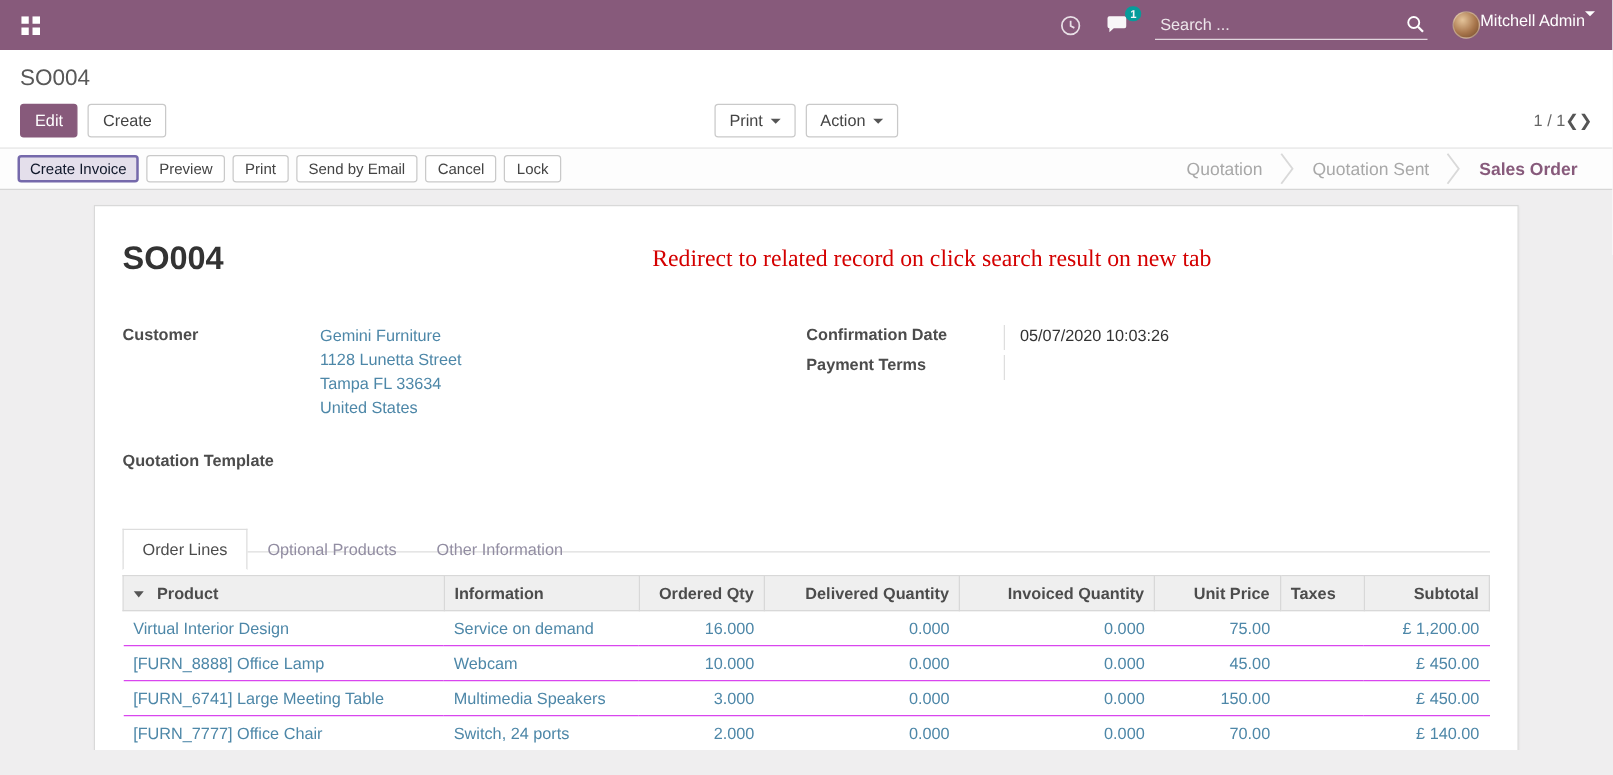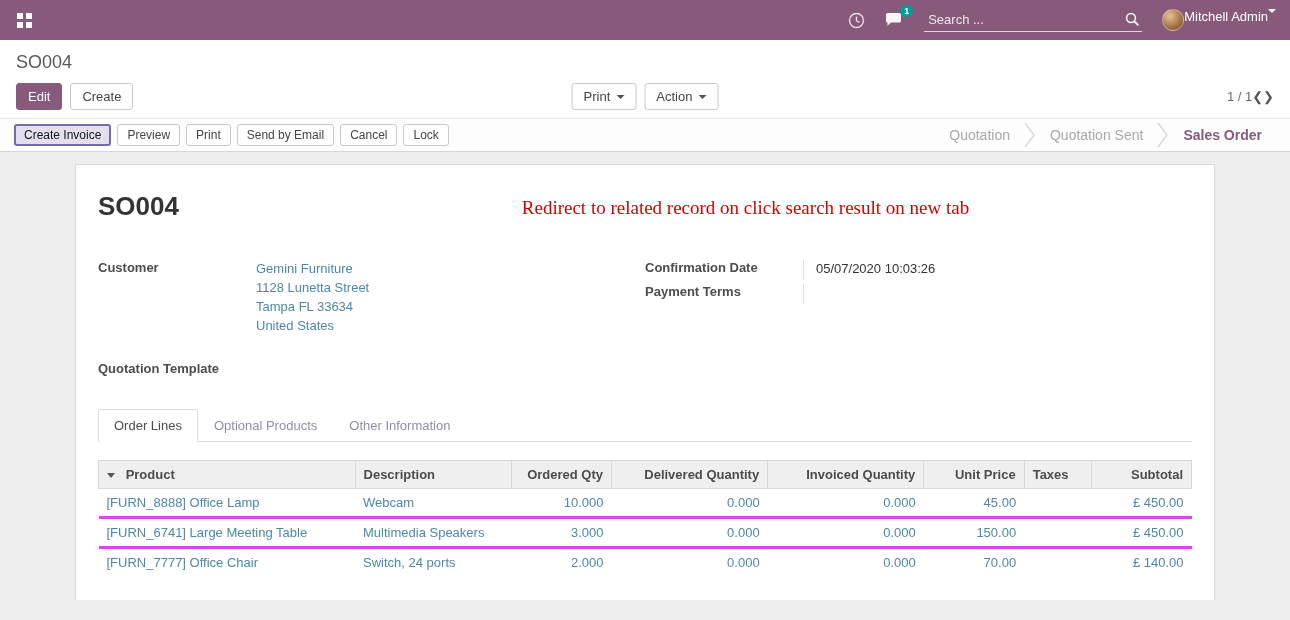--- a/index.html
+++ b/index.html
@@ -89,31 +89,31 @@
   .field-row { display:flex; padding:2px 0; }
   .field-label { width:158px; font-weight:bold; color:#4c4c4c; font-size:13px; flex-shrink:0; }
   .field-value { color:#4d87a8; line-height:1.45; }
   .field-value.plain { color:#333; }
   .vline { border-left:1px solid #dedede; padding-left:12px; min-height:20px; }
   .qt-row { margin-top:22px; }
   
   .tabs { display:flex; border-bottom:1px solid #ddd; margin-top:30px; }
   .tab {
     padding:8px 15px; font-size:13px; color:#928da2; cursor:pointer;
-    position:relative; top:1px; border:1px solid transparent;
+    position:relative; top:15px; border:1px solid transparent;
   }
   .tab.active { background:#fff; border:1px solid #ddd; border-bottom-color:#fff; color:#4c4c4c; }
   
   table { width:100%; border-collapse:collapse; font-size:13px; margin-top:18px; }
   thead th {
     background:#efefef; border:1px solid #d8d8d8; color:#4c4c4c;
     font-weight:bold; padding:6px 8px; text-align:left; cursor:pointer; white-space:nowrap;
   }
   thead th.num, td.num { text-align:right; }
-  tbody td { padding:6px 8px; border-top:3px solid #d946ef; color:#4d87a8; cursor:pointer; }
+  tbody td { padding:6px 8px; border-top:1px solid #d946ef; color:#4d87a8; cursor:pointer; }
   tbody tr:first-child td { border-top:none; }
   td.taxes { color:#4c4c4c; }
   .list-caret {
     display:inline-block; width:0; height:0; margin-right:7px; vertical-align:middle;
     border-left:4px solid transparent; border-right:4px solid transparent; border-top:5px solid #555;
   }
 </style>
 </head>
 <body>
 
@@ -244,31 +244,41 @@
       <div class="tab">Other Information</div>
     </div>
 
     <table>
       <thead>
         <tr>
           <th style="width:23%;">
             <span class="list-caret"></span>
             <span>Product</span>
           </th>
-          <th style="width:14%;">Description</th>
+          <th style="width:14%;">Information</th>
           <th class="num" style="width:9%;">Ordered Qty</th>
           <th class="num" style="width:14%;">Delivered Quantity</th>
           <th class="num" style="width:14%;">Invoiced Quantity</th>
           <th class="num" style="width:9%;">Unit Price</th>
           <th style="width:6%;">Taxes</th>
           <th class="num" style="width:9%;">Subtotal</th>
         </tr>
       </thead>
       <tbody>
         <tr>
+          <td>Virtual Interior Design</td>
+          <td>Service on demand</td>
+          <td class="num">16.000</td>
+          <td class="num">0.000</td>
+          <td class="num">0.000</td>
+          <td class="num">75.00</td>
+          <td class="taxes"></td>
+          <td class="num">£ 1,200.00</td>
+        </tr>
+        <tr>
           <td>[FURN_8888] Office Lamp</td>
           <td>Webcam</td>
           <td class="num">10.000</td>
           <td class="num">0.000</td>
           <td class="num">0.000</td>
           <td class="num">45.00</td>
           <td class="taxes"></td>
           <td class="num">£ 450.00</td>
         </tr>
         <tr>

